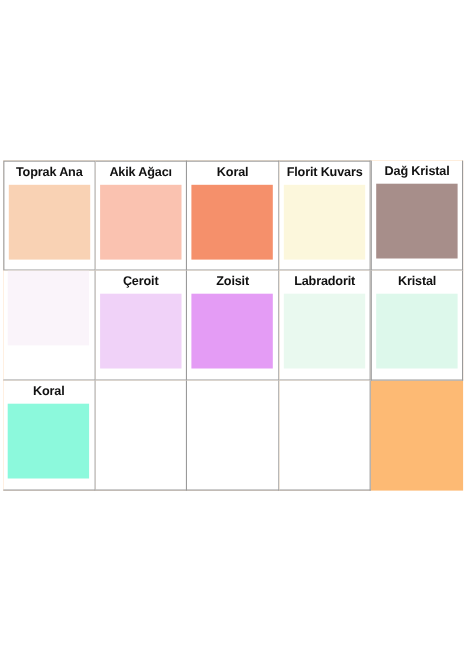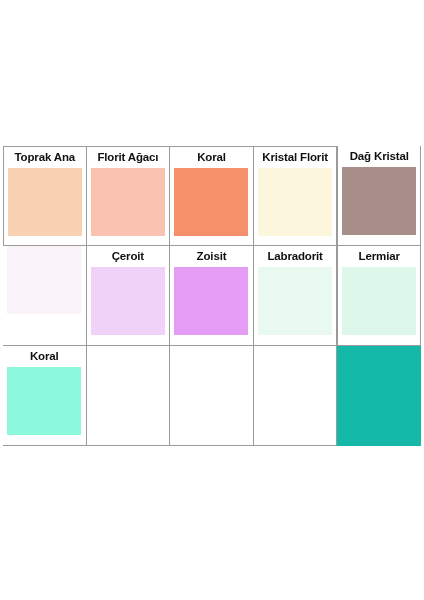--- a/index.html
+++ b/index.html
@@ -26,21 +26,21 @@
 
   #swatch-grid {
     position: absolute;
     left: 3px;
     top: 146px;
     width: 418px;
     height: 300px;
     display: grid;
     grid-template-columns: repeat(5, 1fr);
     grid-template-rows: repeat(3, 1fr);
-    background: #14b8a6;
+    background: #fdba74;
     box-sizing: border-box;
   }
 
   .grid-cell {
     position: relative;
     box-sizing: border-box;
     border-right: 1.5px solid #9a9a9a;
     border-bottom: 1.5px solid #9a9a9a;
     display: flex;
     flex-direction: column;
@@ -86,29 +86,29 @@
 </head>
 <body>
 
 <div id="palette-page">
   <div id="swatch-grid">
       <div class="grid-cell col-first row-first">
         <div class="cell-label">Toprak Ana</div>
         <div class="cell-swatch" style="background: rgb(249, 210, 180);"></div>
       </div>
       <div class="grid-cell row-first">
-        <div class="cell-label">Florit Ağacı</div>
+        <div class="cell-label">Akik Ağacı</div>
         <div class="cell-swatch" style="background: rgb(250, 194, 176);"></div>
       </div>
       <div class="grid-cell row-first">
         <div class="cell-label">Koral</div>
         <div class="cell-swatch" style="background: rgb(245, 144, 107);"></div>
       </div>
       <div class="grid-cell row-first">
-        <div class="cell-label">Kristal Florit</div>
+        <div class="cell-label">Florit Kuvars</div>
         <div class="cell-swatch" style="background: rgb(252, 247, 220);"></div>
       </div>
       <div class="grid-cell col-first">
         <div class="cell-label">Dağ Kristal</div>
         <div class="cell-swatch" style="background: rgb(167, 142, 138);"></div>
       </div>
       <div class="grid-cell">
         <div class="cell-swatch" style="background: rgb(250, 244, 250);"></div>
       </div>
       <div class="grid-cell">
@@ -117,21 +117,21 @@
       </div>
       <div class="grid-cell">
         <div class="cell-label">Zoisit</div>
         <div class="cell-swatch" style="background: rgb(228, 156, 245);"></div>
       </div>
       <div class="grid-cell">
         <div class="cell-label">Labradorit</div>
         <div class="cell-swatch" style="background: rgb(233, 249, 239);"></div>
       </div>
       <div class="grid-cell col-first">
-        <div class="cell-label">Lermiar</div>
+        <div class="cell-label">Kristal</div>
         <div class="cell-swatch" style="background: rgb(221, 248, 235);"></div>
       </div>
       <div class="grid-cell">
         <div class="cell-label">Koral</div>
         <div class="cell-swatch" style="background: rgb(140, 249, 220);"></div>
       </div>
       <div class="grid-cell cell-empty">
         <div class="cell-label"></div>
         <div class="cell-swatch"></div>
       </div>

